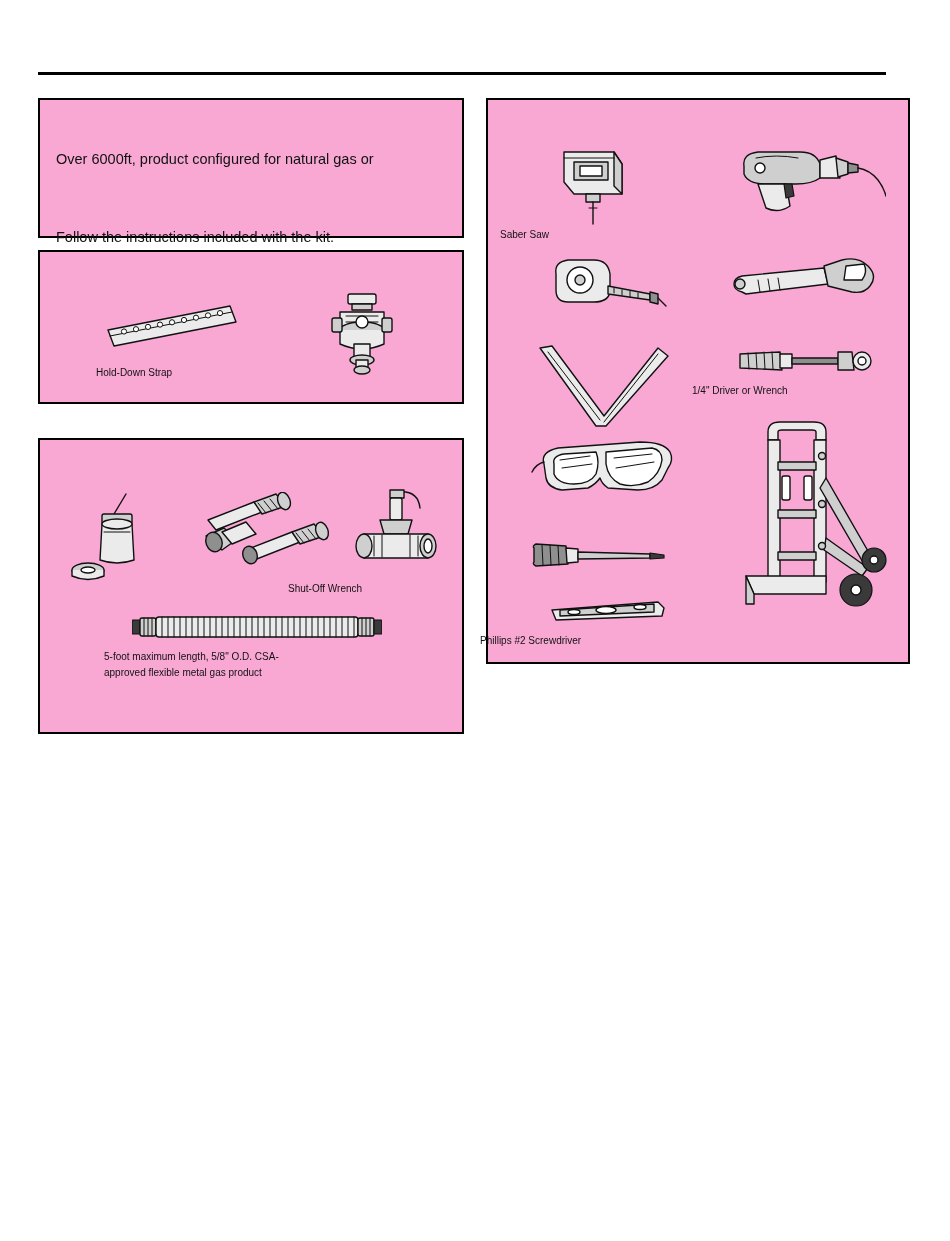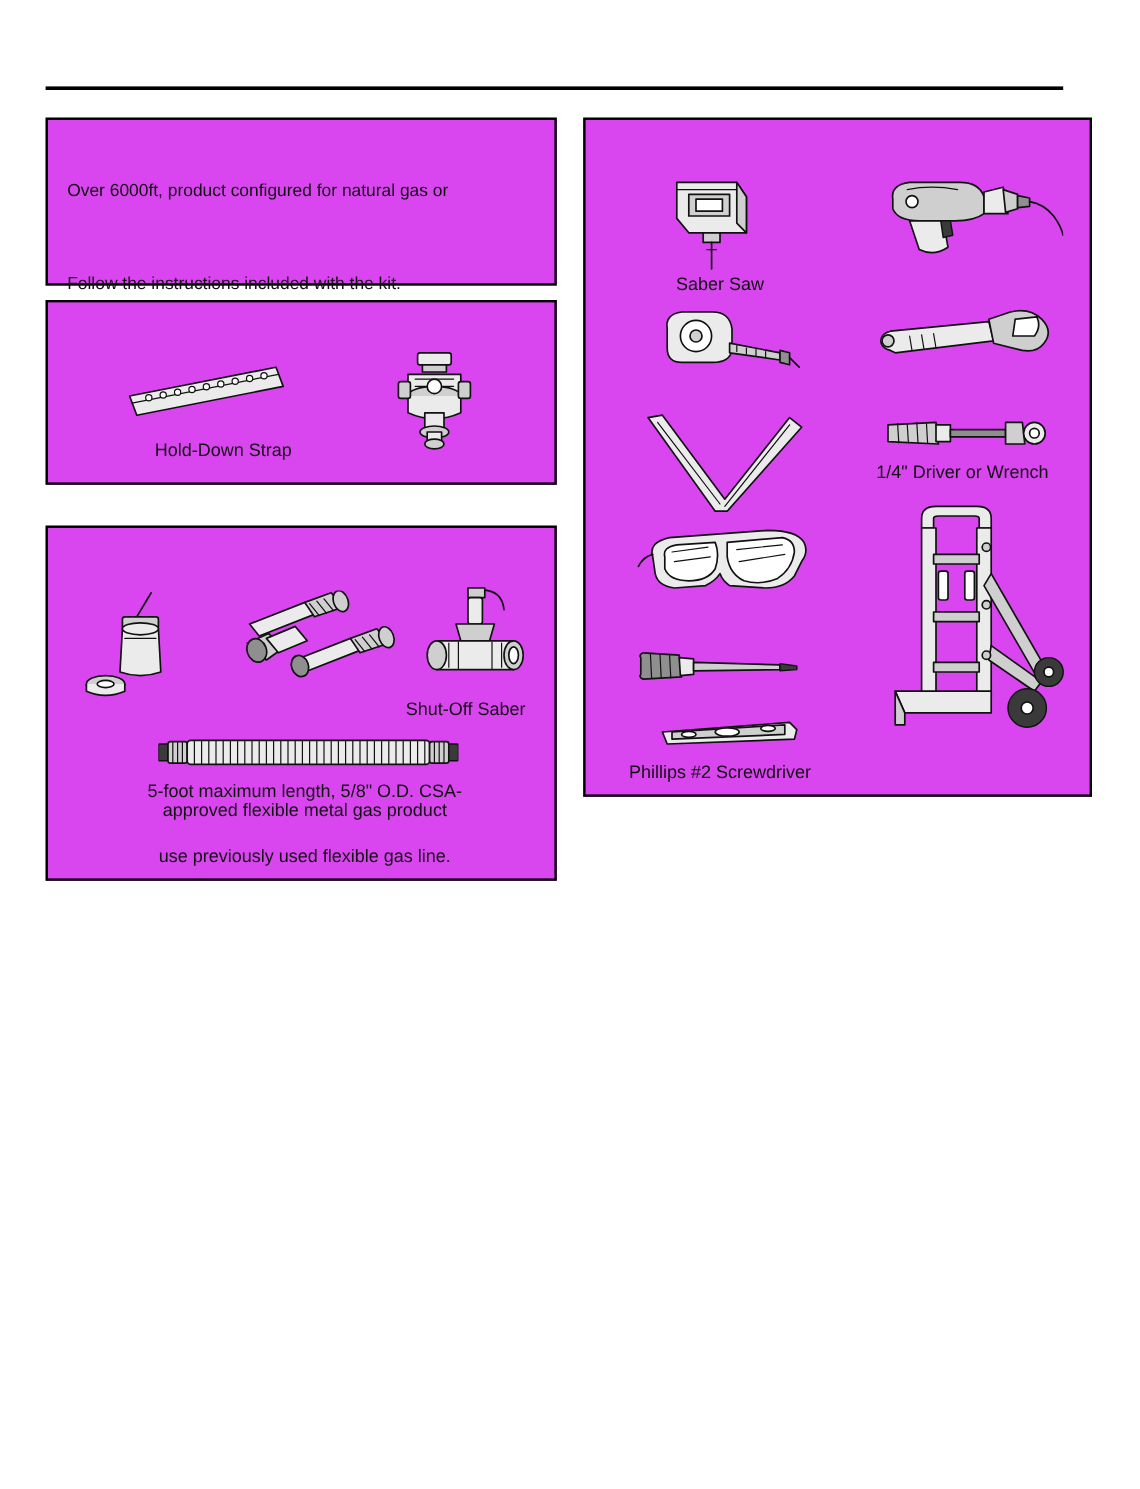--- a/index.html
+++ b/index.html
@@ -26,21 +26,21 @@
     top: 72px;
     width: 848px;
     height: 3px;
     background: #000;
   }
   
   .panel {
     position: absolute;
     border: 2px solid #000;
     box-sizing: border-box;
-    background: #d946ef;
+    background: #f9a8d4;
   }
   .panel-note {
     left: 38px;
     top: 98px;
     width: 426px;
     height: 140px;
   }
   .panel-strap {
     left: 38px;
     top: 250px;
@@ -63,23 +63,23 @@
     position: absolute;
     font-size: 14.5px;
     color: #111;
     line-height: 1.3;
   }
   .note-line-1 { left: 16px; top: 50px; }
   .note-line-2 { left: 16px; top: 112px; margin-top: 16px; }
 
   .cap {
     position: absolute;
-    font-size: 15px;
+    font-size: 10px;
     color: #111;
-    text-align: center;
+    text-align: left;
     line-height: 1.35;
   }
   .cap-center {
     transform: translateX(-50%);
   }
   svg { display: block; }
   .art {
     position: absolute;
   }
   .stroke {
@@ -230,42 +230,41 @@
           <rect class="fill-lt" x="44" y="12" width="12" height="22" rx="2"></rect>
           <path class="fill-md" d="M34 34 L66 34 L62 48 L38 48 Z"></path>
           <path class="fill-lt" d="M18 48 L82 48 L82 72 L18 72 Z"></path>
           <ellipse class="fill-md" cx="18" cy="60" rx="8" ry="12"></ellipse>
           <ellipse class="fill-md" cx="82" cy="60" rx="8" ry="12"></ellipse>
           <ellipse class="fill-white" cx="82" cy="60" rx="4" ry="7"></ellipse>
           <path class="stroke-thin" d="M28 50 L28 70 M36 49 L36 71 M64 49 L64 71 M72 50 L72 70"></path>
         </g>
       </svg>
     </div>
-    <div class="cap cap-center" style="left:348px; top:142px; width:200px;">Shut-Off Saber</div>
+    <div class="cap cap-center" style="left:348px; top:142px; width:200px;">Shut-Off Wrench</div>
 
     <div class="art" style="left:92px; top:172px;">
       <svg width="250" height="32" viewBox="0 0 250 32">
         <g>
           <rect class="fill-dark" x="0" y="8" width="8" height="14" rx="1"></rect>
           <rect class="fill-md" x="8" y="6" width="16" height="18" rx="2"></rect>
           <path class="stroke-thin" d="M12 6 L12 24 M16 6 L16 24 M20 6 L20 24"></path>
           <rect class="fill-lt" x="24" y="5" width="202" height="20" rx="3"></rect>
           <g class="stroke-thin">
             <path d="M30 5 L30 25 M36 5 L36 25 M42 5 L42 25 M48 5 L48 25 M54 5 L54 25 M60 5 L60 25 M66 5 L66 25 M72 5 L72 25 M78 5 L78 25 M84 5 L84 25 M90 5 L90 25 M96 5 L96 25 M102 5 L102 25 M108 5 L108 25 M114 5 L114 25 M120 5 L120 25 M126 5 L126 25 M132 5 L132 25 M138 5 L138 25 M144 5 L144 25 M150 5 L150 25 M156 5 L156 25 M162 5 L162 25 M168 5 L168 25 M174 5 L174 25 M180 5 L180 25 M186 5 L186 25 M192 5 L192 25 M198 5 L198 25 M204 5 L204 25 M210 5 L210 25 M216 5 L216 25 M222 5 L222 25"></path>
           </g>
           <rect class="fill-md" x="226" y="6" width="16" height="18" rx="2"></rect>
           <path class="stroke-thin" d="M230 6 L230 24 M234 6 L234 24 M238 6 L238 24"></path>
           <rect class="fill-dark" x="242" y="8" width="8" height="14" rx="1"></rect>
         </g>
       </svg>
     </div>
 
     <div class="cap cap-center" style="left:214px; top:210px; width:300px;">5-foot maximum length, 5/8" O.D. CSA-</div>
     <div class="cap cap-center" style="left:214px; top:226px; width:300px;">approved flexible metal gas product</div>
-    <div class="cap cap-center" style="left:214px; top:264px; width:320px;">use previously used flexible gas line.</div>
   </div>
 
   <div class="panel panel-tools">
 
     <div class="art" style="left:68px; top:38px;">
       <svg width="90" height="88" viewBox="0 0 90 88">
         <g>
           <path class="fill-lt" d="M8 14 L58 14 L66 26 L66 56 L18 56 L8 44 Z"></path>
           <path class="fill-md" d="M18 24 L52 24 L52 42 L18 42 Z"></path>
           <path class="fill-white" d="M24 28 L46 28 L46 38 L24 38 Z"></path>

